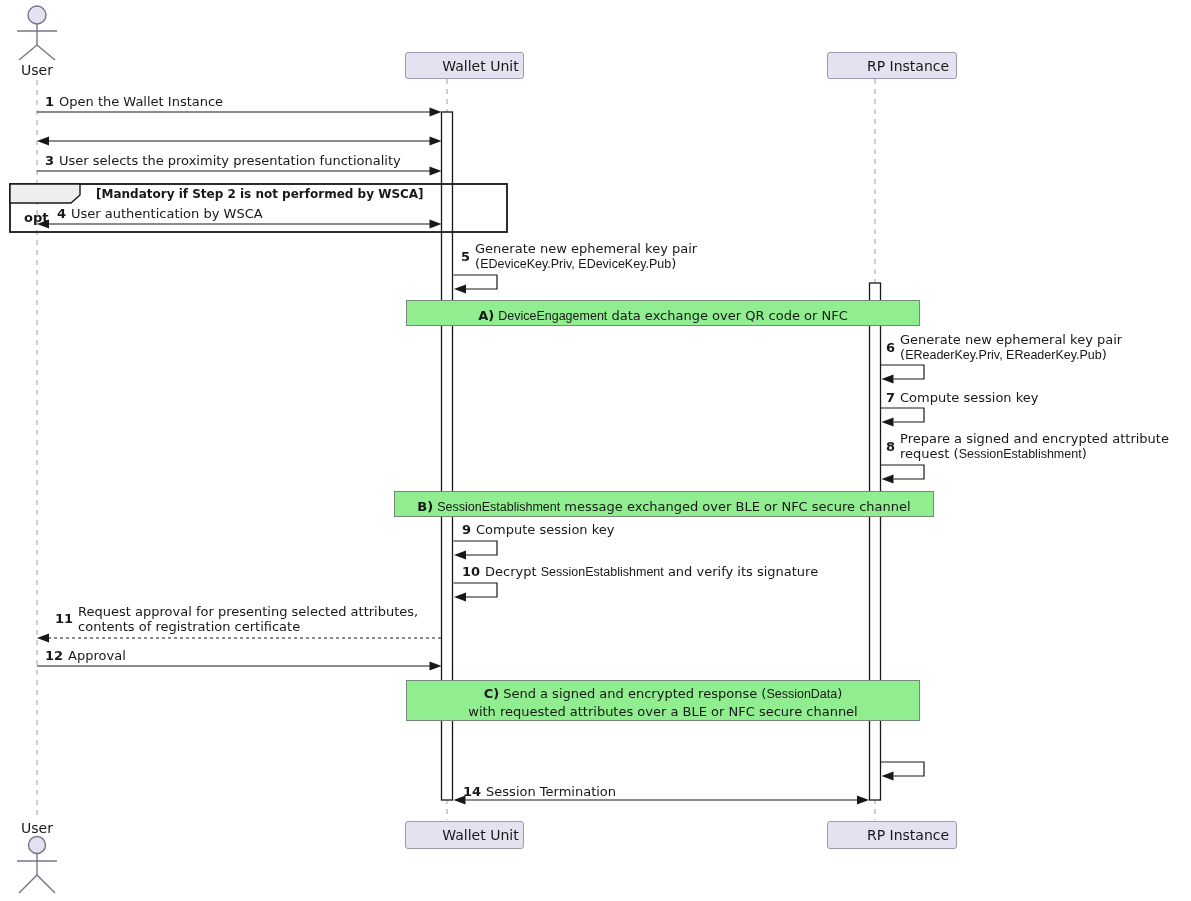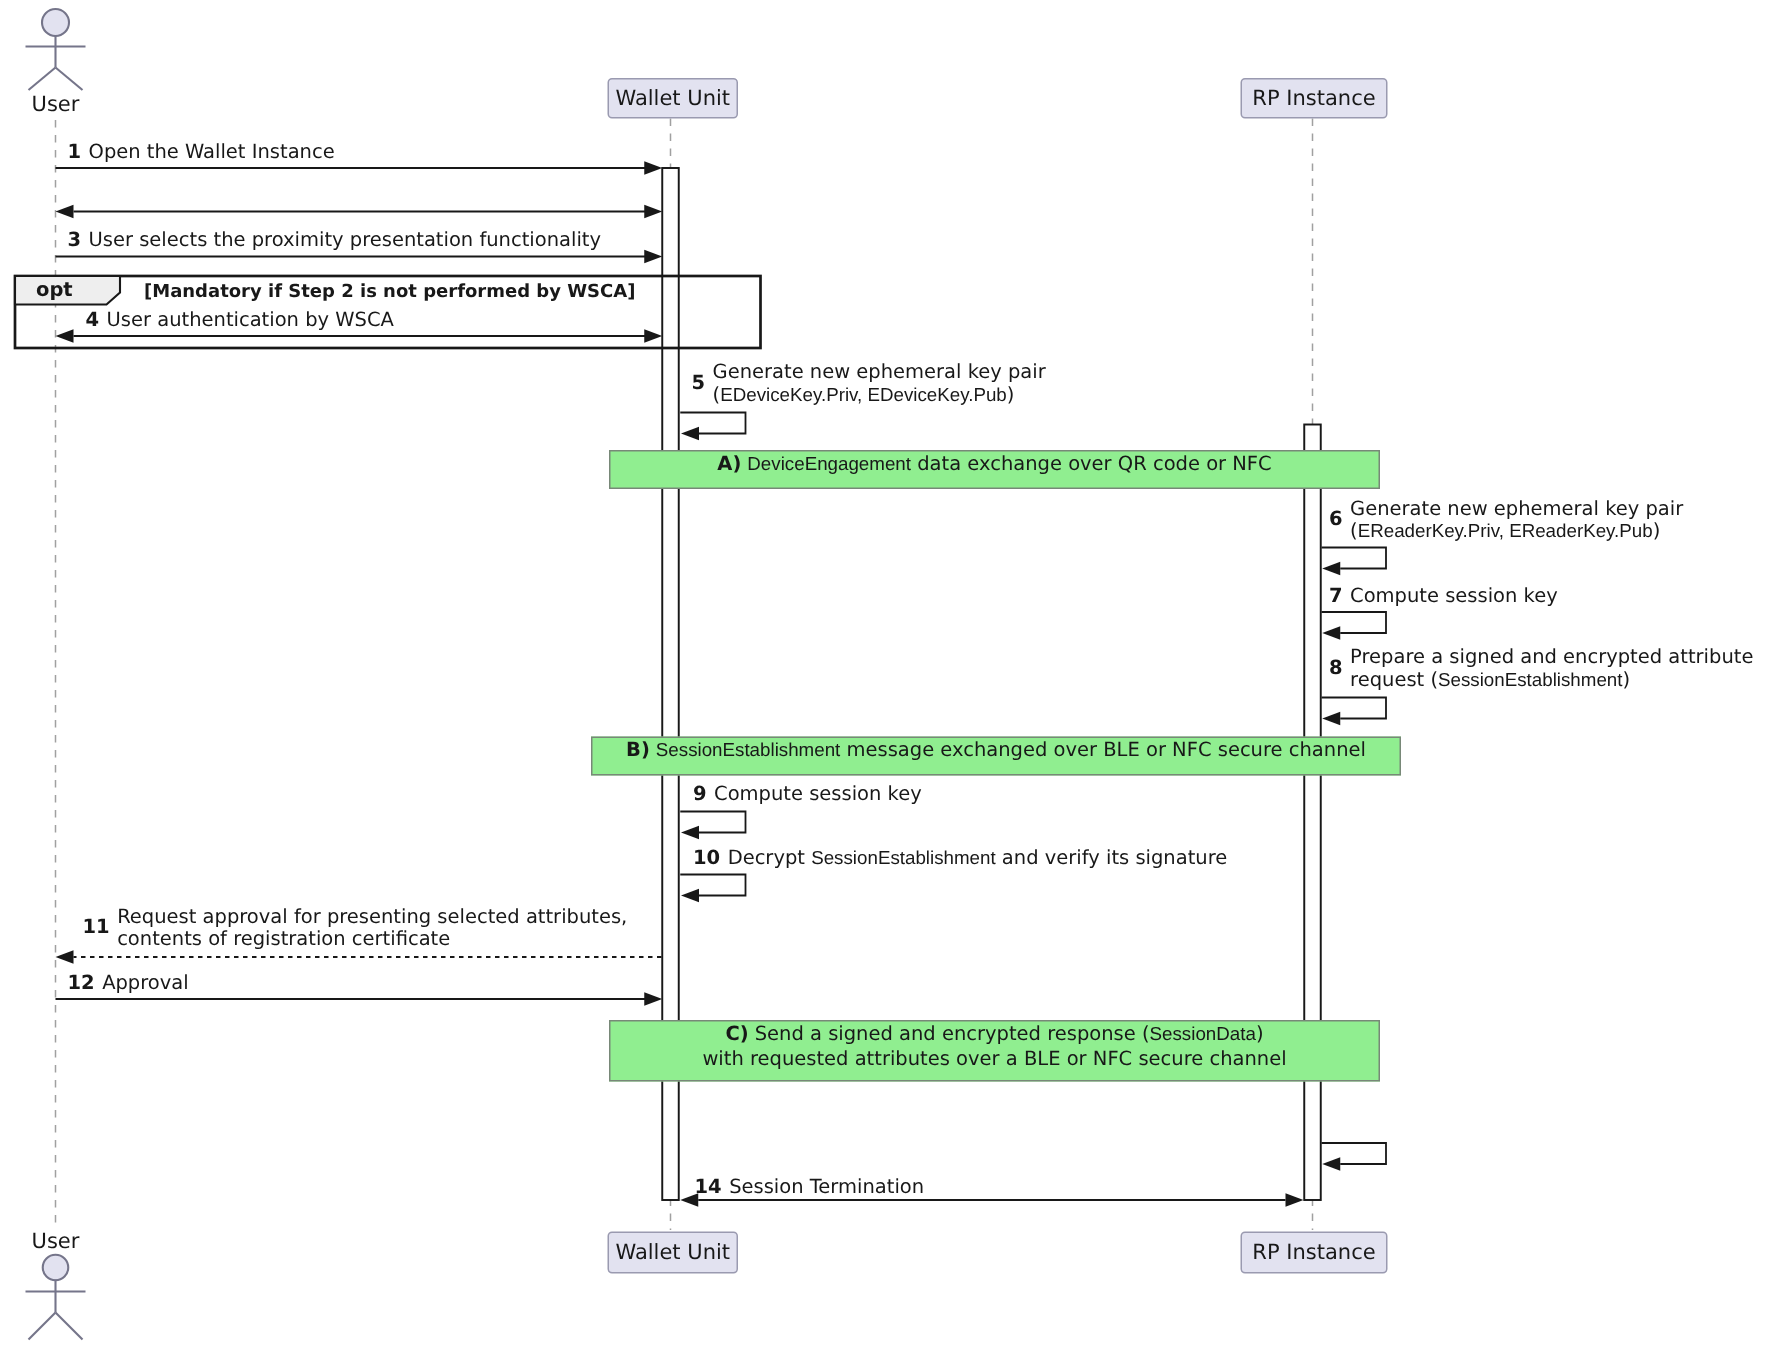--- a/index.html
+++ b/index.html
@@ -9,33 +9,33 @@
   .life{stroke:#A0A0A0;stroke-width:1;stroke-dasharray:5,5;}
   .actor circle{fill:#E2E2F0;stroke:#75758a;stroke-width:1.4;}
   .actor line{stroke:#75758a;stroke-width:1.4;}
   .act{fill:#ffffff;stroke:#181818;stroke-width:1.3;}
   .arr{stroke:#181818;stroke-width:1.2;fill:none;}
   .dash{stroke-dasharray:3,3;}
   .head{fill:#181818;stroke:none;}
   .frame{fill:none;stroke:#181818;stroke-width:1.8;}
   .penta{fill:#EEEEEE;stroke:#181818;stroke-width:1.4;}
   .pbox{position:absolute;background:#E2E2F0;border:1px solid #9a9ab0;border-radius:3px;
-        display:flex;align-items:center;justify-content:center;font-size:14px;}
+        display:flex;align-items:center;justify-content:center;font-size:14px;padding-left:32px;}
   .userlbl{position:absolute;width:74px;text-align:center;font-size:14px;}
   .msg{position:absolute;white-space:nowrap;font-size:13px;line-height:16px;}
   .num{font-weight:700;margin-right:5px;}
   .two{display:flex;align-items:center;}
   .lines>span{display:block;line-height:15px;}
   .mono{font-family:Liberation Sans, sans-serif;font-size:12.5px;}
   .divider{position:absolute;background:#90EE90;border:1px solid #788878;
-           display:flex;flex-direction:column;align-items:center;justify-content:flex-start;
+           display:flex;flex-direction:column;align-items:center;justify-content:flex-end;
            font-size:13px;text-align:center;white-space:nowrap;}
   .divider .b{font-weight:700;margin-right:4px;}
   .dline{line-height:17px;}
-  .optlabel{position:absolute;font-weight:700;font-size:13px;}
+  .optlabel{position:absolute;font-weight:700;font-size:13px;margin-top:24px;}
   .optcond{position:absolute;font-weight:700;font-size:12px;}
 </style>
 </head>
 <body>
 
 <div class="canvas">
 
   <svg class="layer" width="1191" height="901" viewBox="0 0 1191 901">
 
     <line class="life" x1="37" y1="80" x2="37" y2="818"></line>

